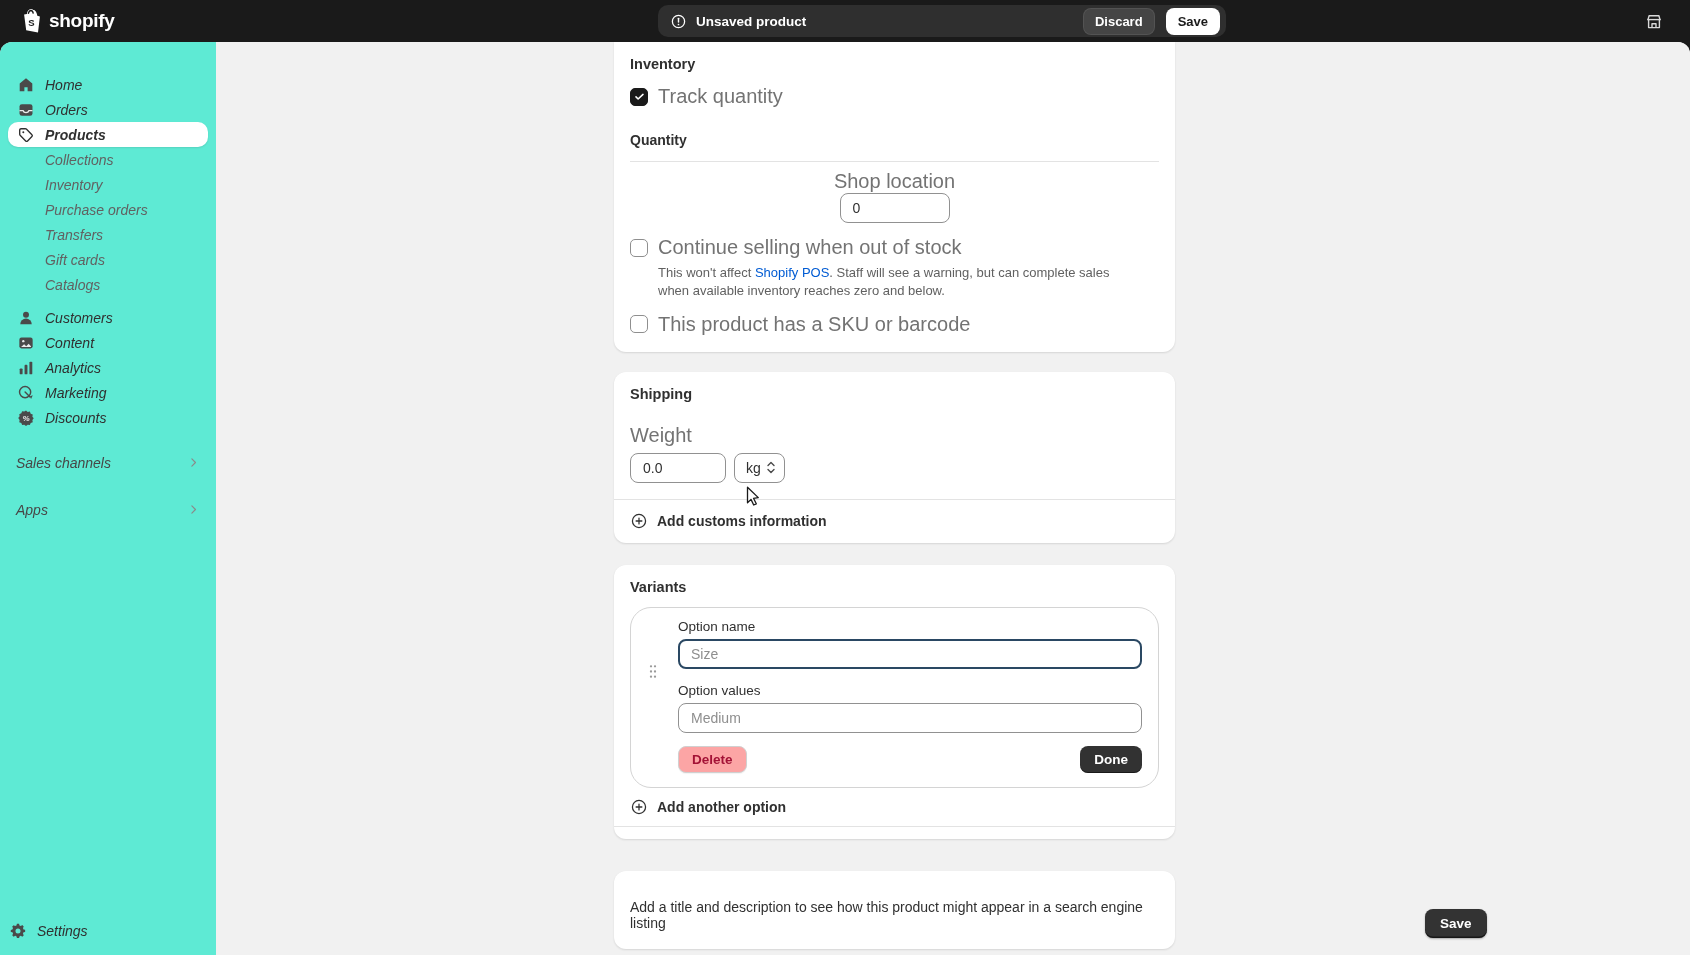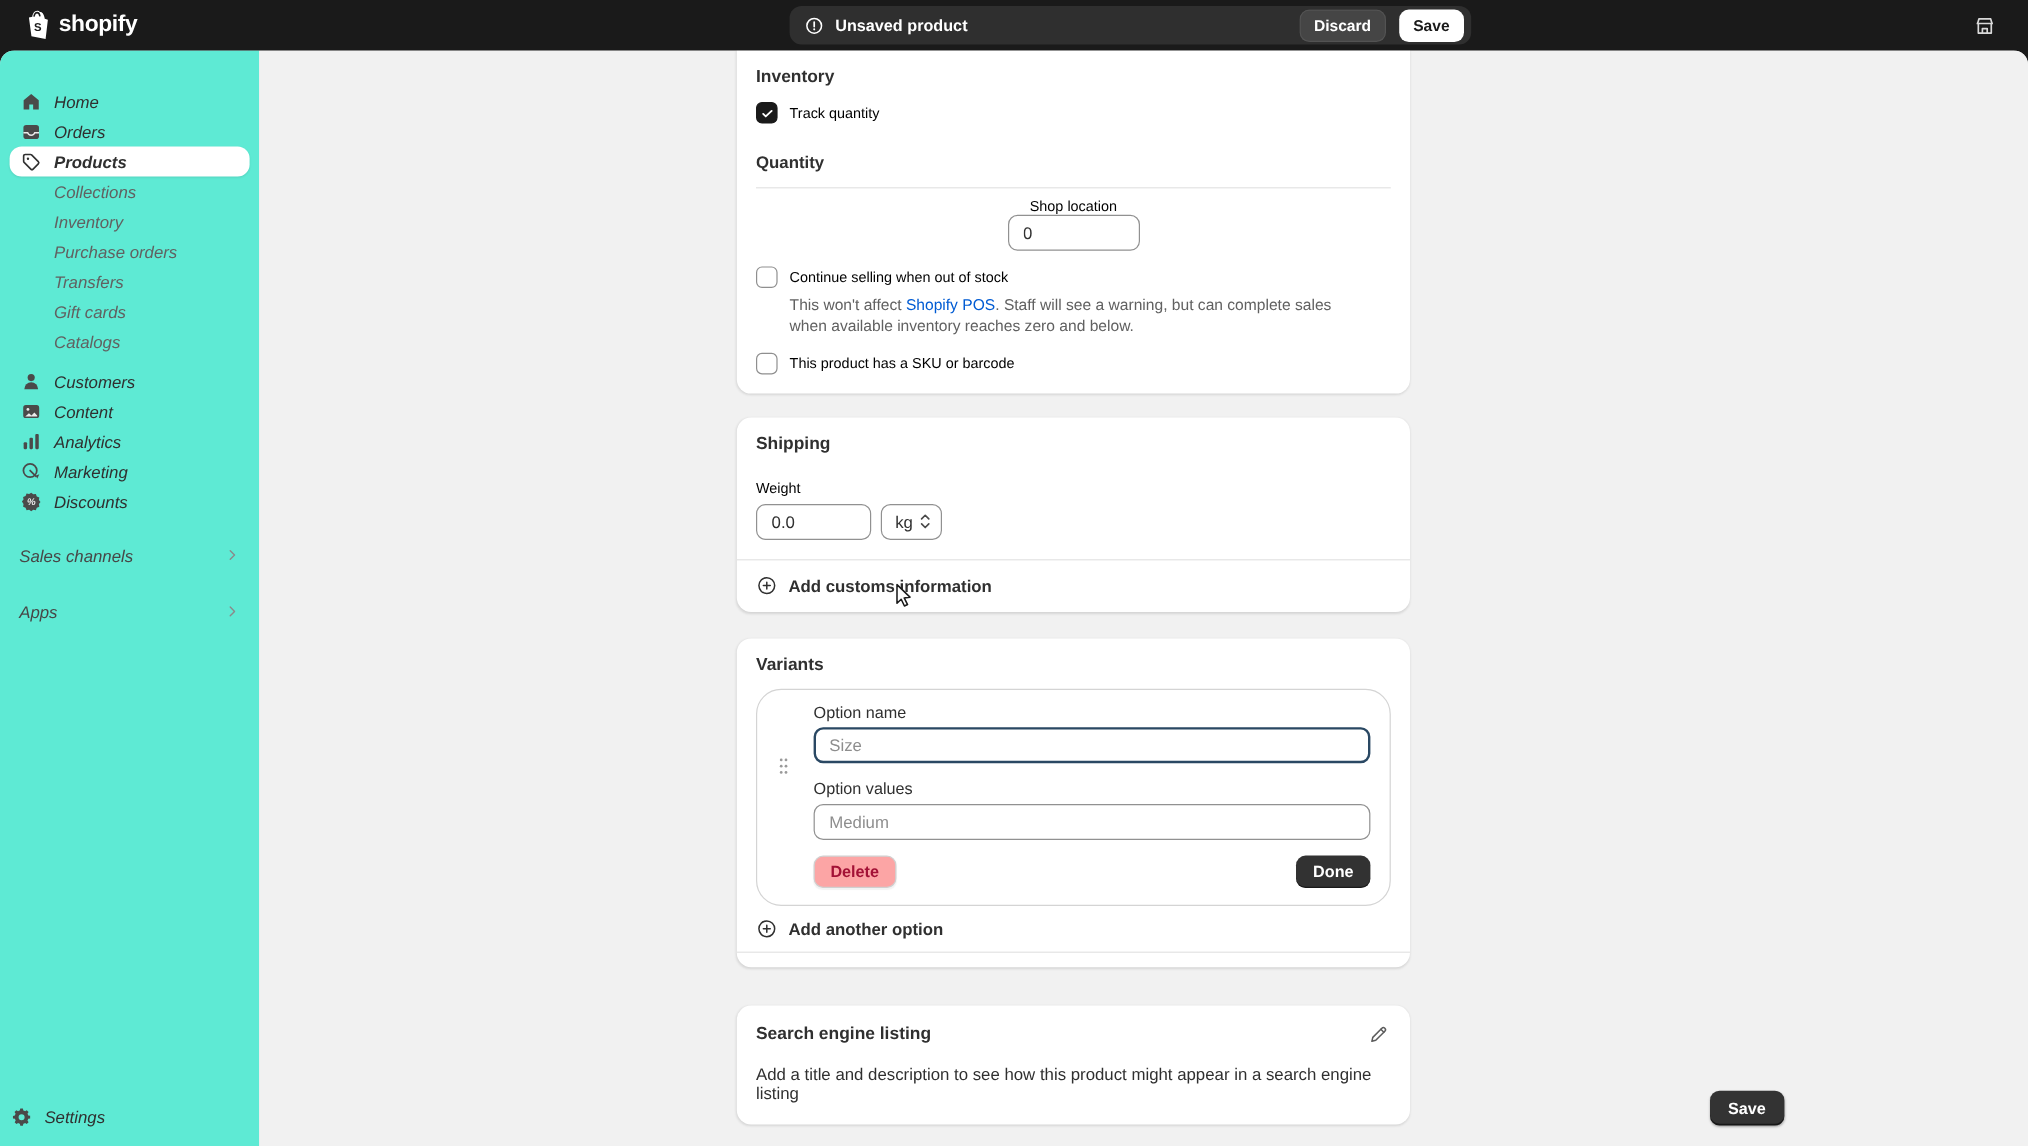--- a/index.html
+++ b/index.html
@@ -68,21 +68,21 @@
   input.w112 { width:96px; }
   input.focused { border:2px solid #2a4863; padding:0 11px; }
   input::placeholder { color:#8e8e8e; opacity:1; }
   .help-text { font-size:13px; line-height:1.38; color:#616161; margin:5px 0 0 28px; width:478px; }
   .link { color:#005bd3; text-decoration:none; cursor:pointer; }
   .unit-select {
     display:inline-flex; align-items:center; gap:5px; border:1px solid #919191; border-radius:8px;
     height:30px; padding:0 8px 0 11px; margin-left:8px; cursor:pointer; background:#fff; font-size:14px;
   }
   .inline-row { display:flex; align-items:center; margin-top:6px; }
-  .label { font-size:12px; color:#000000; }
+  .label { font-size:20px; color:#737373; }
   .mt22 { margin-top:22px; }
   .add-row { display:flex; align-items:center; gap:9px; padding:12px 0 2px; font-weight:600; font-size:14px; cursor:pointer; color:#303030; }
   .add-row2 { display:flex; align-items:center; gap:9px; padding:10px 0; font-weight:600; font-size:14px; cursor:pointer; color:#303030; }
   
   .option-box { border:1px solid #d4d4d4; border-radius:21px; margin-top:12px; padding:11px 16px 14px 47px; position:relative; }
   .drag-handle { position:absolute; left:15px; top:52px; cursor:grab; padding:4px 3px; }
   .opt-label { font-size:13.5px; color:#303030; margin-bottom:5px; }
   .opt-label.second { margin-top:14px; }
   .btns-row { display:flex; align-items:center; margin-top:13px; }
   .btn-delete { background:#fca5a5; border:1px solid #d0d0d0; border-radius:8px; color:#a31236; font-weight:700; font-size:13.5px; padding:5px 13px; cursor:pointer; box-shadow:0 1px 1px rgba(0,0,0,.05); font-family:inherit; }
@@ -379,31 +379,20 @@
             <span>Add another option</span>
           </div>
           <hr class="div-bleed" style="margin-top:0;">
           <div style="height:12px;"></div>
         </div>
       </section>
 
       <div class="gap32"></div>
 
       <section class="card card-pad" style="padding-bottom:18px;">
-        <div class="seo-head">
-          <h2 class="card-title">Search engine listing</h2>
-          <button class="icon-btn">
-            <span style="display:flex;">
-              <svg width="17" height="17" viewBox="0 0 20 20" fill="none" stroke="#5c5c5c" stroke-width="1.5" stroke-linecap="round" stroke-linejoin="round">
-                  <path d="M3.8 16.2l.9-3.9 8.9-8.9a2 2 0 0 1 2.9 2.9l-8.9 8.9-3.8 1z"></path>
-                  <path d="M12.6 4.4l2.9 2.9"></path>
-                </svg>
-            </span>
-          </button>
-        </div>
         <p class="seo-desc">Add a title and description to see how this product might appear in a search engine listing</p>
       </section>
 
     </div>
   </main>
 </div>
 
 <button class="footer-save">Save</button>
 
 <div class="cursor">

